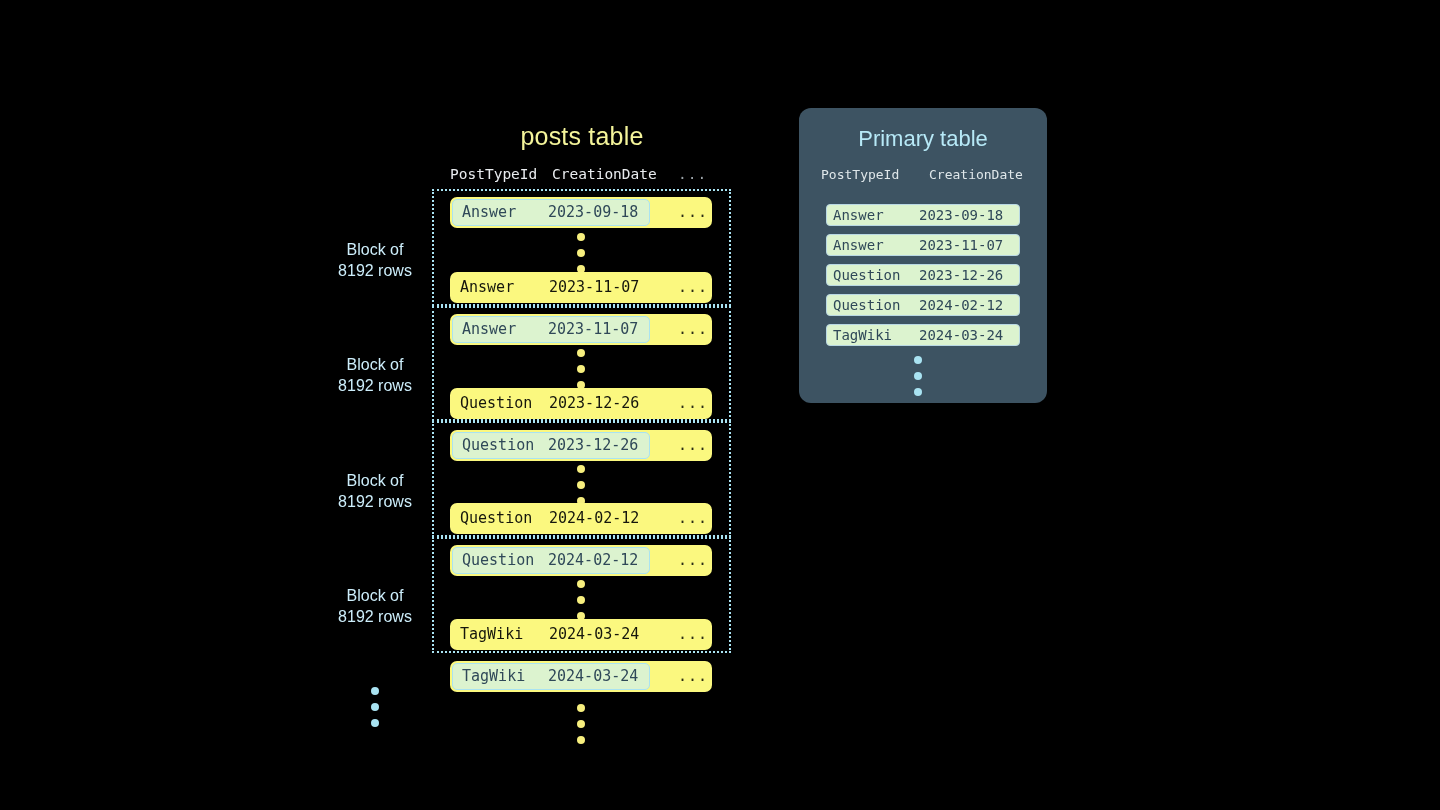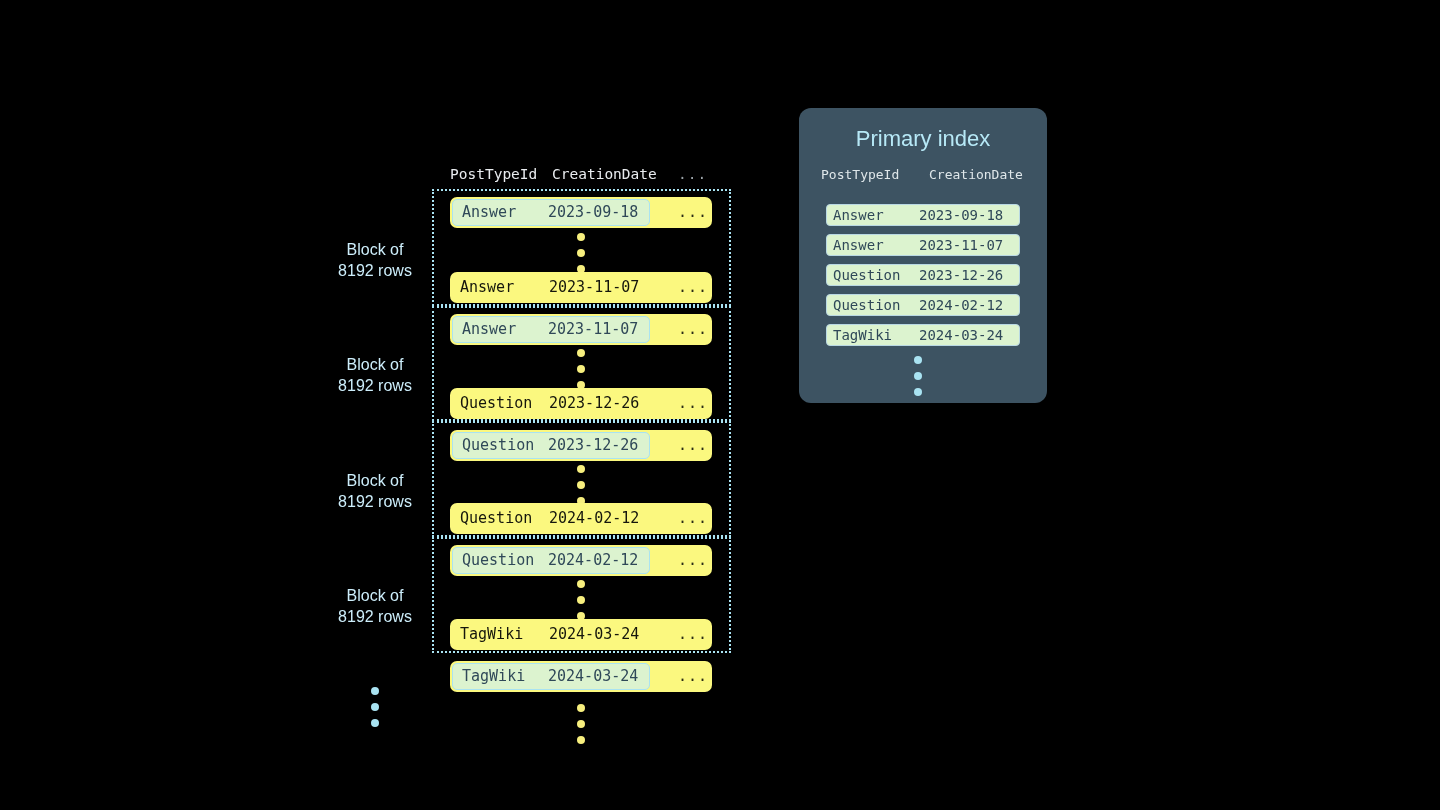--- a/index.html
+++ b/index.html
@@ -207,20 +207,21 @@
     left: 92px; top: 2px;
     color: #2f4858;
     white-space: nowrap;
   }
 </style>
 </head>
 <body>
 
 <div class="stage">
 
+  <div class="posts-title">posts table</div>
 
   <div class="posts-colheads">
     <span class="ch-type">PostTypeId</span>
     <span class="ch-date">CreationDate</span>
     <span class="ch-dots">...</span>
   </div>
 
   <div class="block" style="top:189px; height:117px;"></div>
   <div class="block-label" style="top:239px;">
     <div>Block of</div>
@@ -340,21 +341,21 @@
       <i></i>
   </div>
 
   <div class="vdots blue" style="left:371px; top:687px;">
     <i></i>
       <i></i>
       <i></i>
   </div>
 
   <div class="index-panel">
-    <div class="index-title">Primary index</div>
+    <div class="index-title">Primary table</div>
 
     <div class="index-colheads">
       <span class="ich-type">PostTypeId</span>
       <span class="ich-date">CreationDate</span>
     </div>
 
     <div class="index-row" style="top:96px;">
       <span class="ir-type">Answer</span>
       <span class="ir-date">2023-09-18</span>
     </div>

